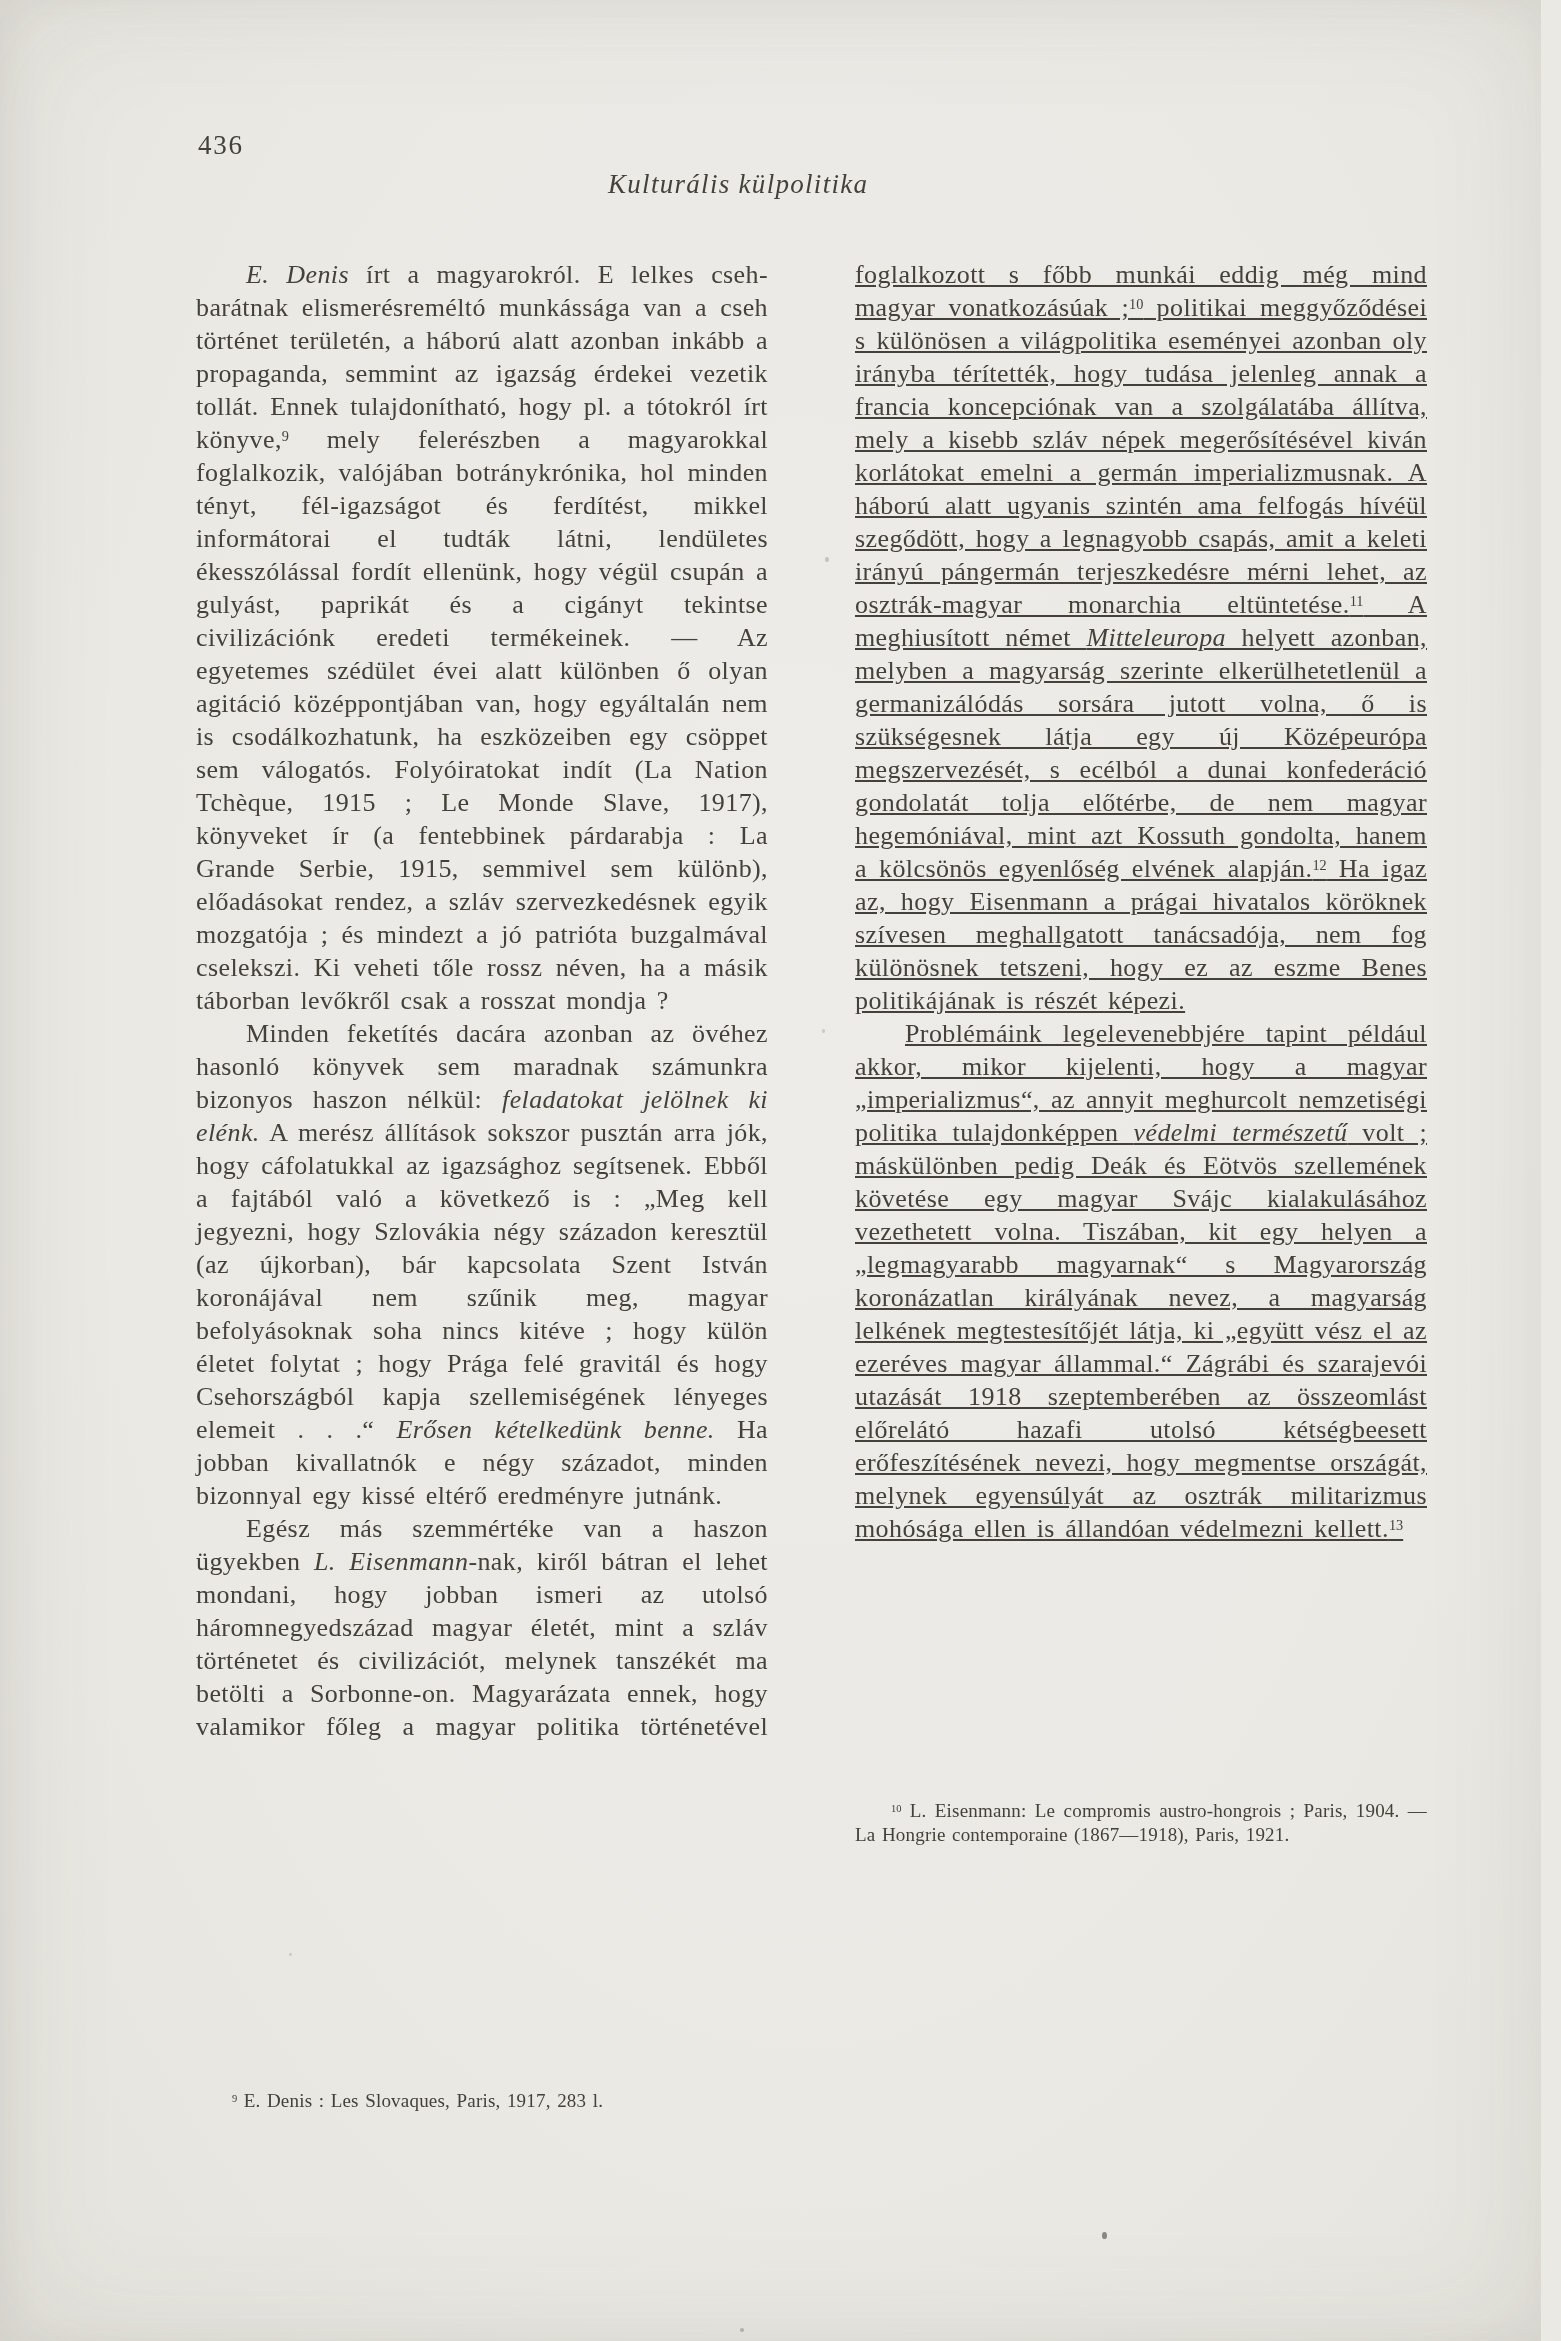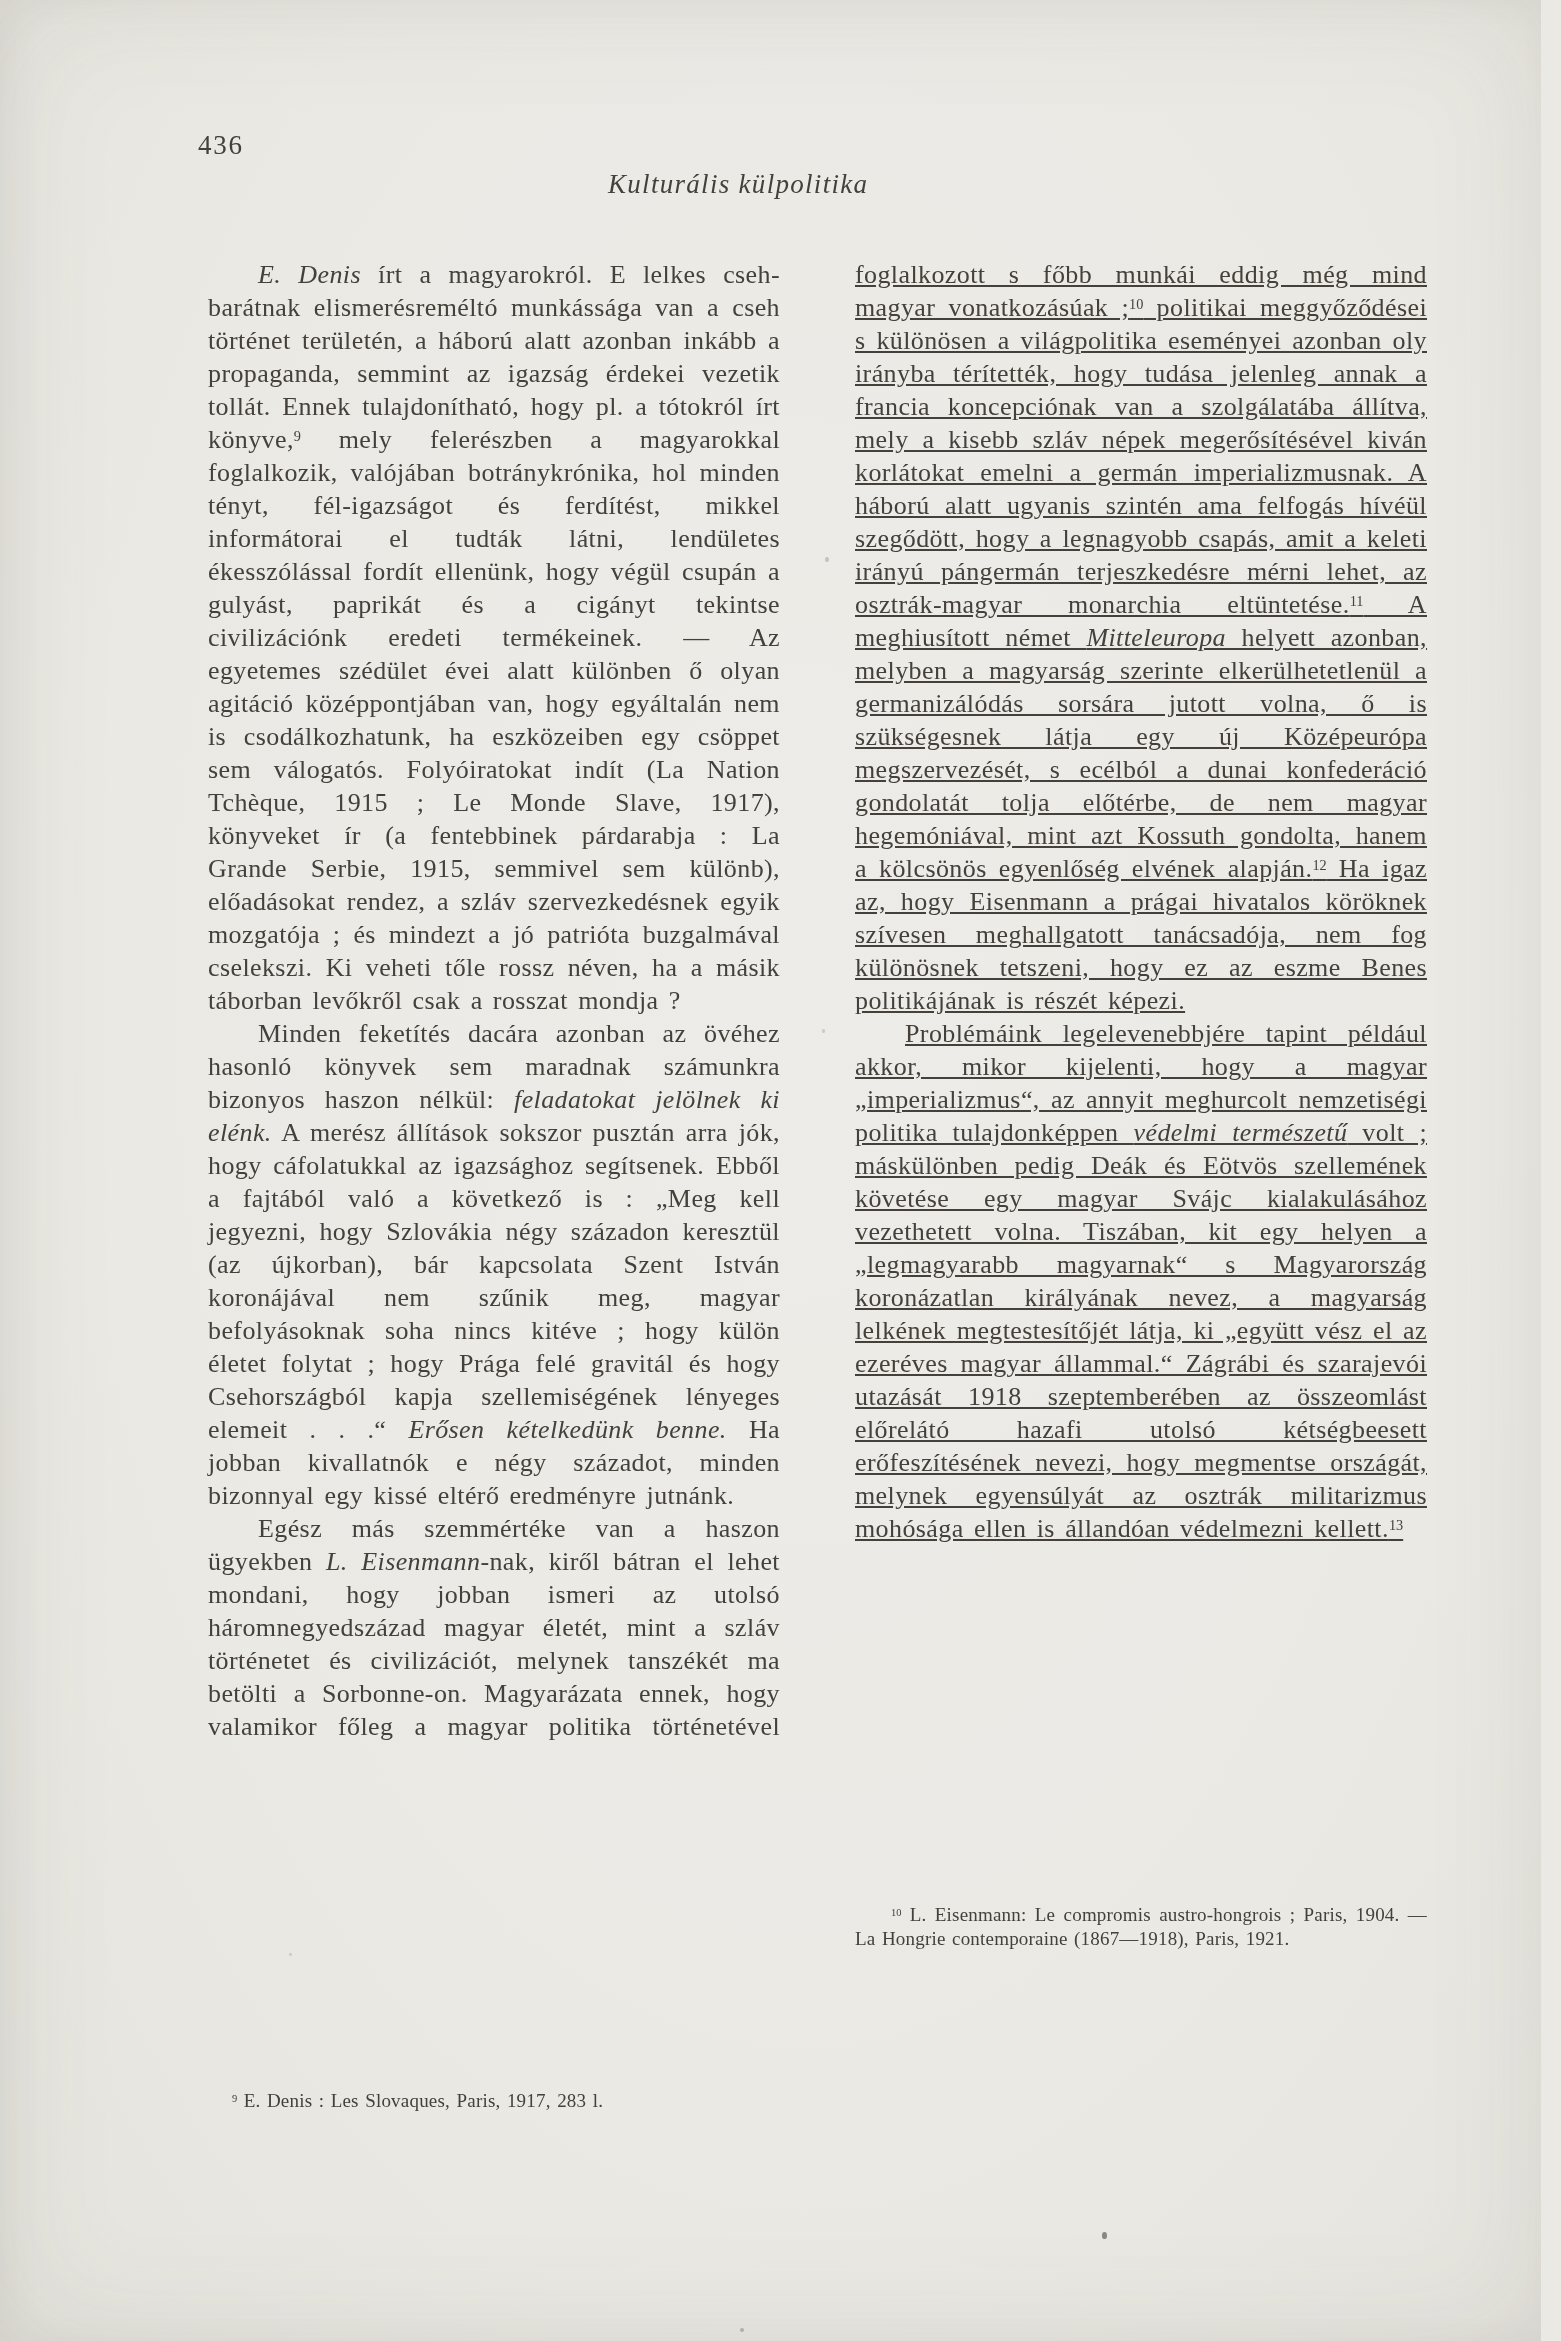--- a/index.html
+++ b/index.html
@@ -21,37 +21,37 @@
   .runtitle{
     position:absolute;left:608px;top:129px;
     font-style:italic;font-size:27px;letter-spacing:1.3px;margin-top:40px;
   }
   .col{
     position:absolute;top:258px;width:572px;
     font-size:26px;line-height:33px;
     text-align:justify;
     word-spacing:0.13em;letter-spacing:0.4px;
   }
-  .col-left{left:208px;}
+  .col-left{left:196px;}
   .col-right{left:855px;text-decoration:underline;}
   p.para{margin:0;padding:0;}
   .indent{text-indent:50px;}
   .justify-last{text-align-last:justify;}
   sup{
     font-size:0.55em;line-height:0;vertical-align:baseline;
     position:relative;top:-0.48em;letter-spacing:0;
   }
   i{font-style:italic;}
   .fnblock{
     position:absolute;width:572px;
     font-size:19px;line-height:24px;
     text-align:justify;word-spacing:0.08em;letter-spacing:0.2px;
   }
   .fn-left{left:196px;top:2089px;}
-  .fn-right{left:855px;top:1903px;}
+  .fn-right{left:855px;top:1799px;}
   p.fn{margin:0;padding:0;text-indent:36px;}
   .speck{position:absolute;background:#6b675f;border-radius:50%;}
   .speck.s1{left:1102px;top:2232px;width:5.2px;height:7px;opacity:.75;}
   .speck.s2{left:825px;top:557px;width:3.5px;height:5.2px;opacity:.30;}
   .speck.s3{left:740px;top:2328px;width:3.5px;height:3.5px;opacity:.38;}
   .speck.s4{left:289px;top:1953px;width:2.6px;height:2.6px;opacity:.22;}
   .speck.s5{left:822px;top:1029px;width:2.6px;height:4.3px;opacity:.26;}
 </style>
 </head>
 <body>

